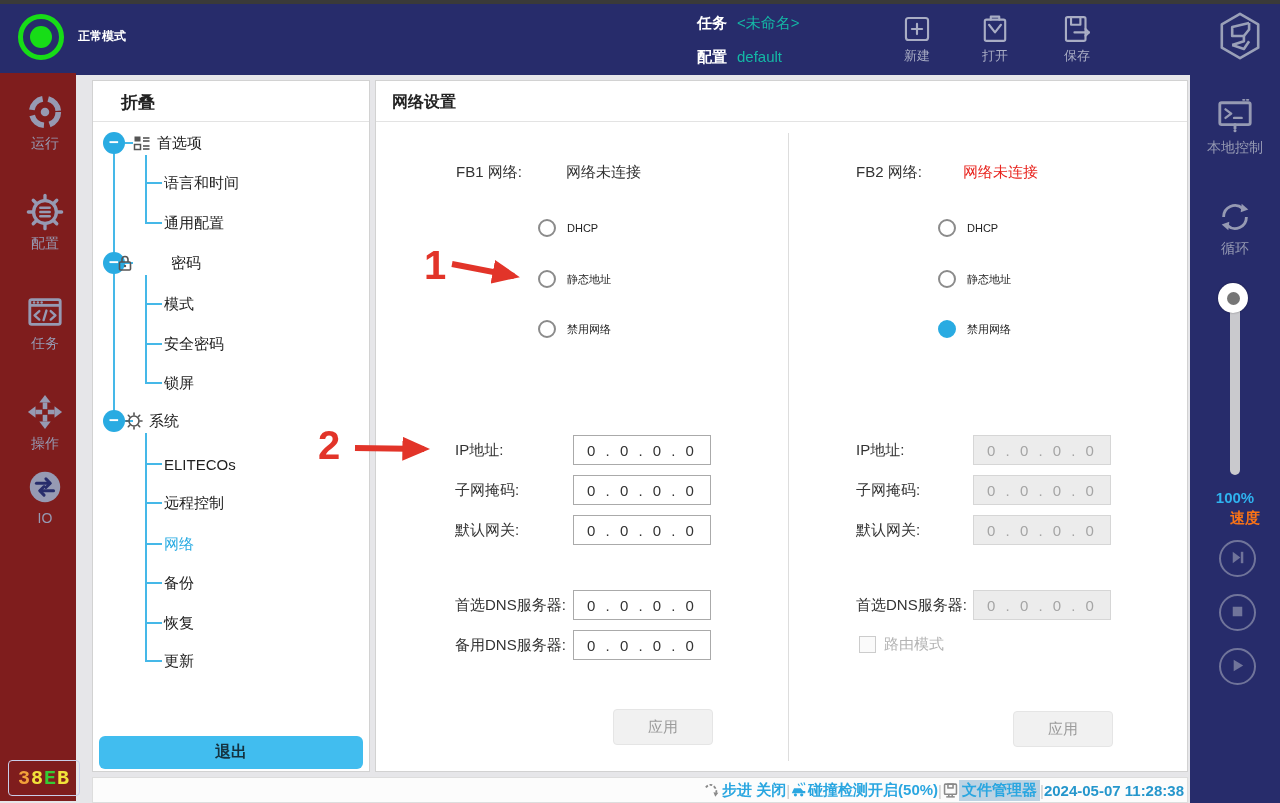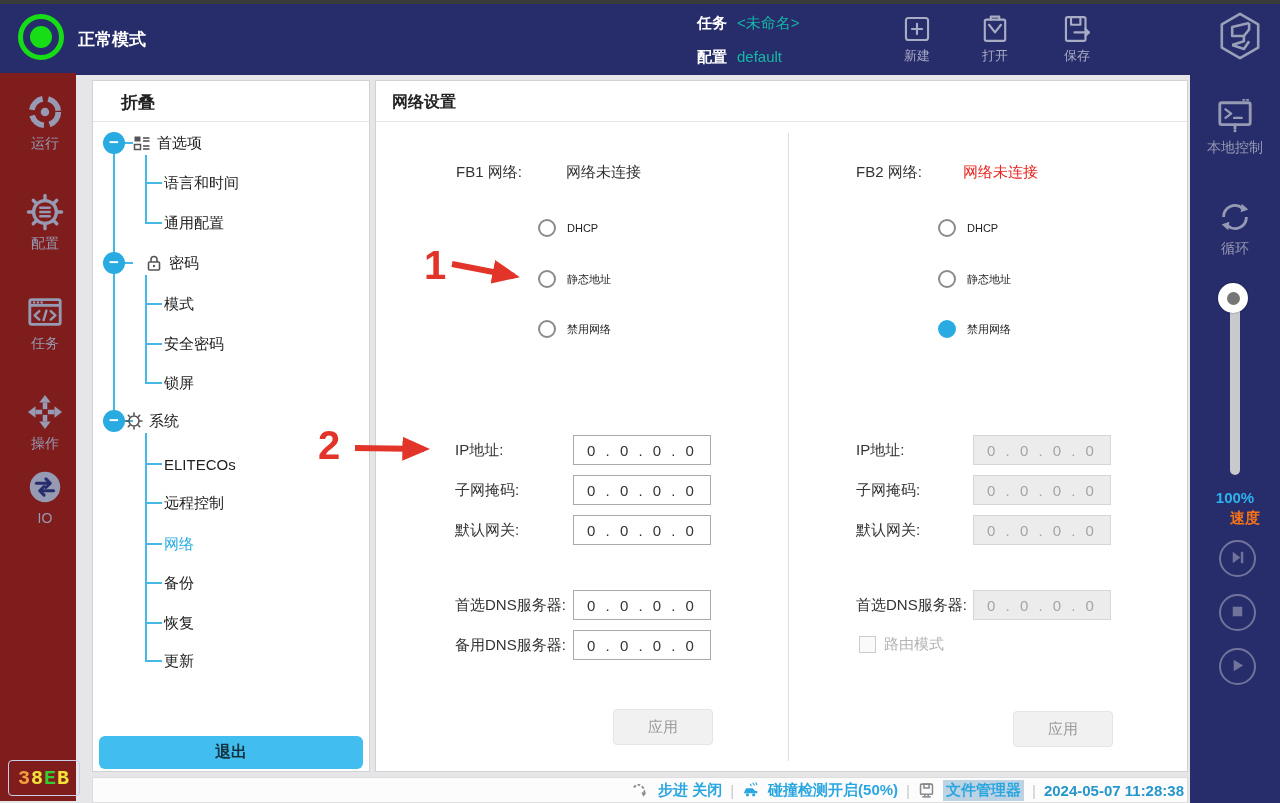--- a/index.html
+++ b/index.html
@@ -11,21 +11,21 @@
     overflow: hidden;
     color: #333;
   }
   .abs { position: absolute; }
 
   
   .topstrip { left:0; top:0; width:1280px; height:4px; background:#3a3a3a; }
   .topbar { left:0; top:4px; width:1280px; height:71px; background:#272c6b; }
   .statusdot { left:18px; top:10px; width:46px; height:46px; border:5px solid #17dd17; border-radius:50%; display:flex; align-items:center; justify-content:center; }
   .statusdot .core { width:22px; height:22px; background:#17dd17; border-radius:50%; }
-  .modetext { left:78px; top:24px; color:#fff; font-size:17px; font-weight:bold; }
+  .modetext { left:78px; top:24px; color:#fff; font-size:12px; font-weight:bold; }
   .inforow { color:#fff; font-size:15px; display:flex; gap:10px; }
   .inforow .lbl { font-weight:bold; }
   .inforow .val { color:#14b8a6; font-weight:normal; }
   .topaction { width:64px; text-align:center; color:#a9adc4; cursor:pointer; }
   .topaction svg { width:34px; height:34px; display:block; margin:0 auto; }
   .topaction .alabel { font-size:13px; margin-top:1px; }
   .toplogo { left:1214px; top:6px; width:52px; height:52px; color:#9aa0b8; }
   .toplogo svg { width:52px; height:52px; }
 
   
@@ -78,21 +78,21 @@
                 display:flex; align-items:center; justify-content:center; cursor:pointer; box-shadow:0 0 2px rgba(0,0,0,.4); }
   .sliderknob .kcore { width:13px; height:13px; background:#767676; border-radius:50%; }
   .speedval { left:0; top:414px; width:90px; text-align:center; color:#2fb3ef; font-size:15px; font-weight:bold; }
   .speedlab { left:0; top:434px; width:110px; text-align:center; color:#f97316; font-size:15px; font-weight:bold; }
   .cbtn { position:absolute; left:29px; width:37px; height:37px; border:2px solid #70749a; border-radius:50%;
           background:transparent; color:#70749a; display:flex; align-items:center; justify-content:center; cursor:pointer; }
   .cbtn svg { width:19px; height:19px; }
 
   
   .statusbar { left:92px; top:777px; width:1096px; height:26px; background:#fcfcfc; border:1px solid #ddd;
-               display:flex; align-items:center; justify-content:flex-end; gap:8px; padding-right:3px;
+               display:flex; align-items:center; justify-content:flex-end; padding-right:3px;
                font-size:15px; font-weight:bold; color:#2aa6e0; }
   .statusbar .sep { color:#c9c9c9; font-weight:normal; }
   .statusbar svg { display:block; }
   .sicon-gray { color:#8a8a8a; }
   .sicon-blue { color:#2aa6e0; }
   .fmhl { background:#bdd3e3; padding:1px 3px; }
   .sdate { color:#2596cc; }
 
   
   .anno-digit { position:absolute; color:#e23429; font-size:40px; font-weight:bold; line-height:1; }
@@ -291,21 +291,21 @@
     </span>
     <span>首选项</span>
   </div>
   <div class="trow" style="left:71px; top:90px;">
       <span>语言和时间</span>
     </div>
   <div class="trow" style="left:71px; top:130px;">
       <span>通用配置</span>
     </div>
 
-  <div class="trow" style="left:52px; top:170px;">
+  <div class="trow" style="left:23px; top:170px;gap:31px;">
     <span class="ticon">
       <svg viewBox="0 0 18 18">
           <rect x="3.5" y="8" width="11" height="8" rx="1" fill="none" stroke="currentColor" stroke-width="1.6"></rect>
           <path d="M6 8 V5.5 A3 3 0 0 1 12 5.5 V8" fill="none" stroke="currentColor" stroke-width="1.6"></path>
           <circle cx="9" cy="12" r="1.2" fill="currentColor"></circle>
         </svg>
     </span>
     <span>密码</span>
   </div>
   <div class="trow" style="left:71px; top:211px;">

